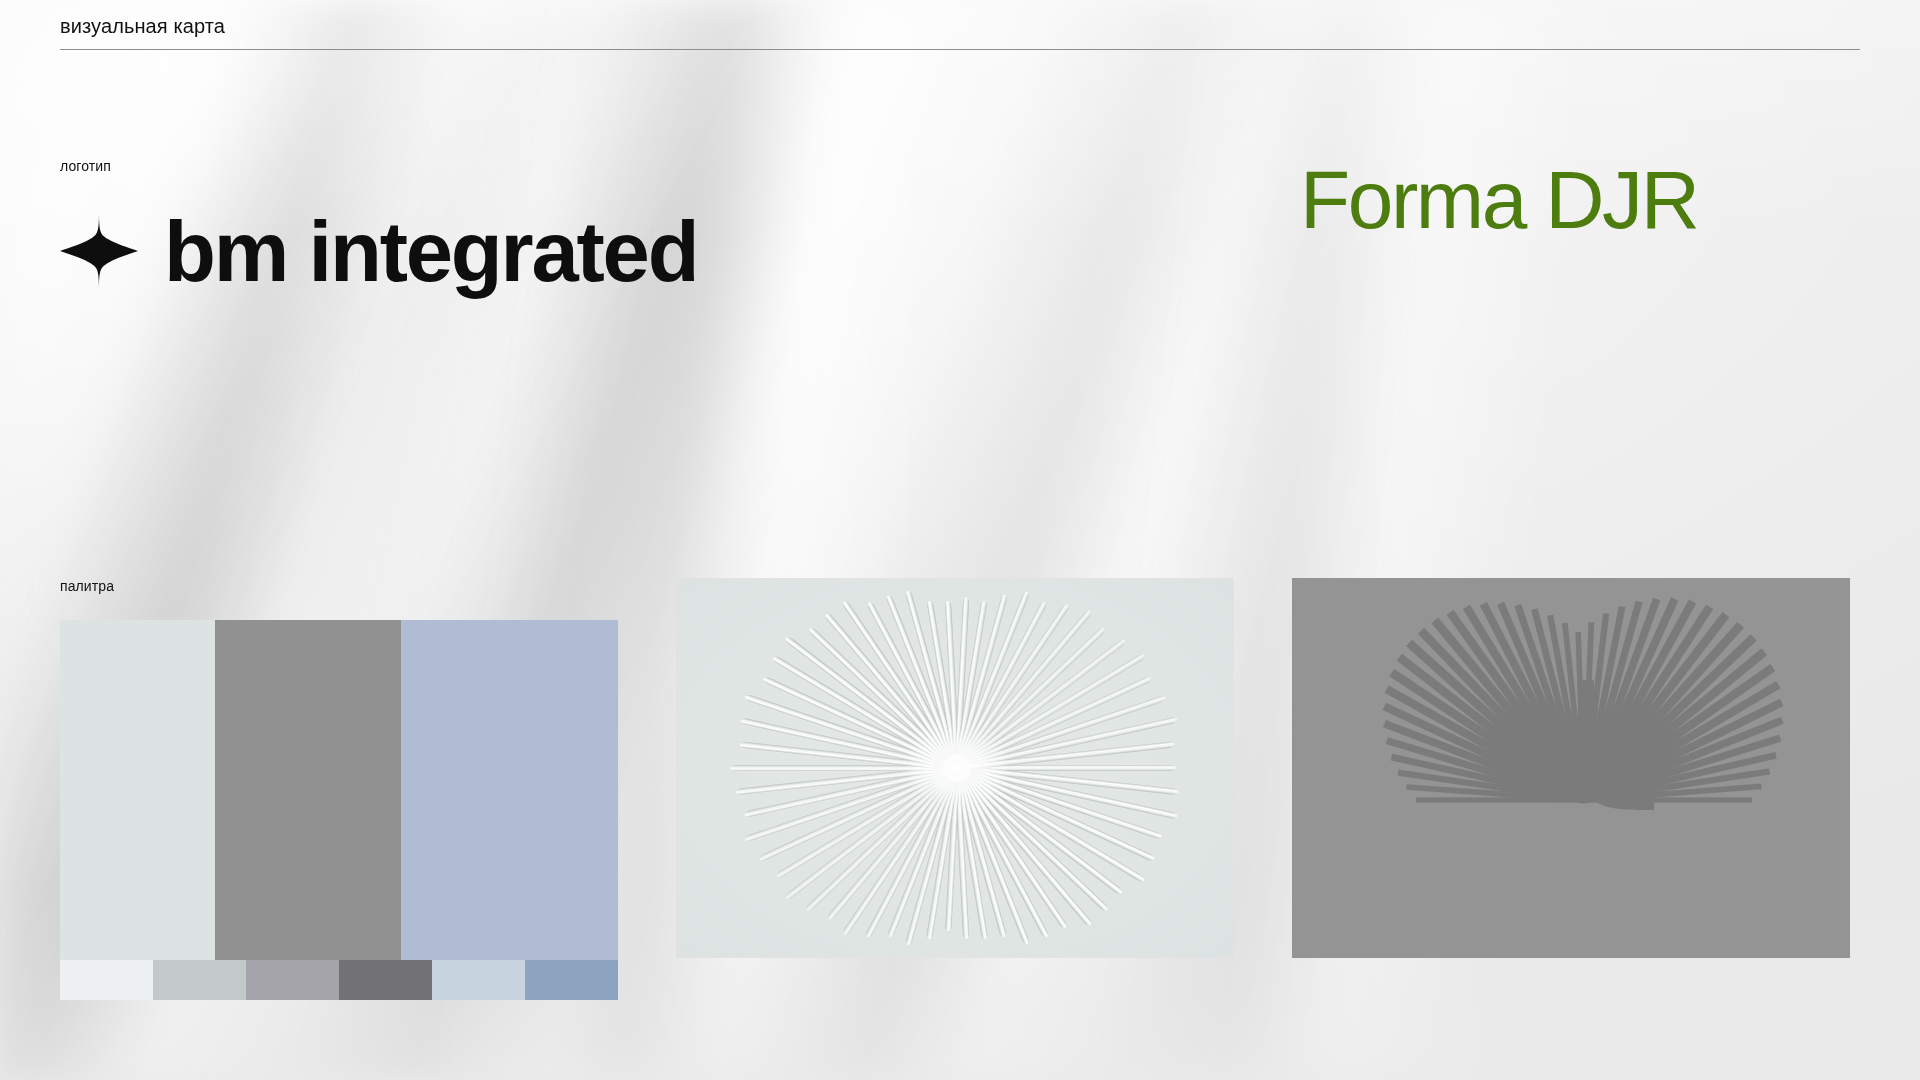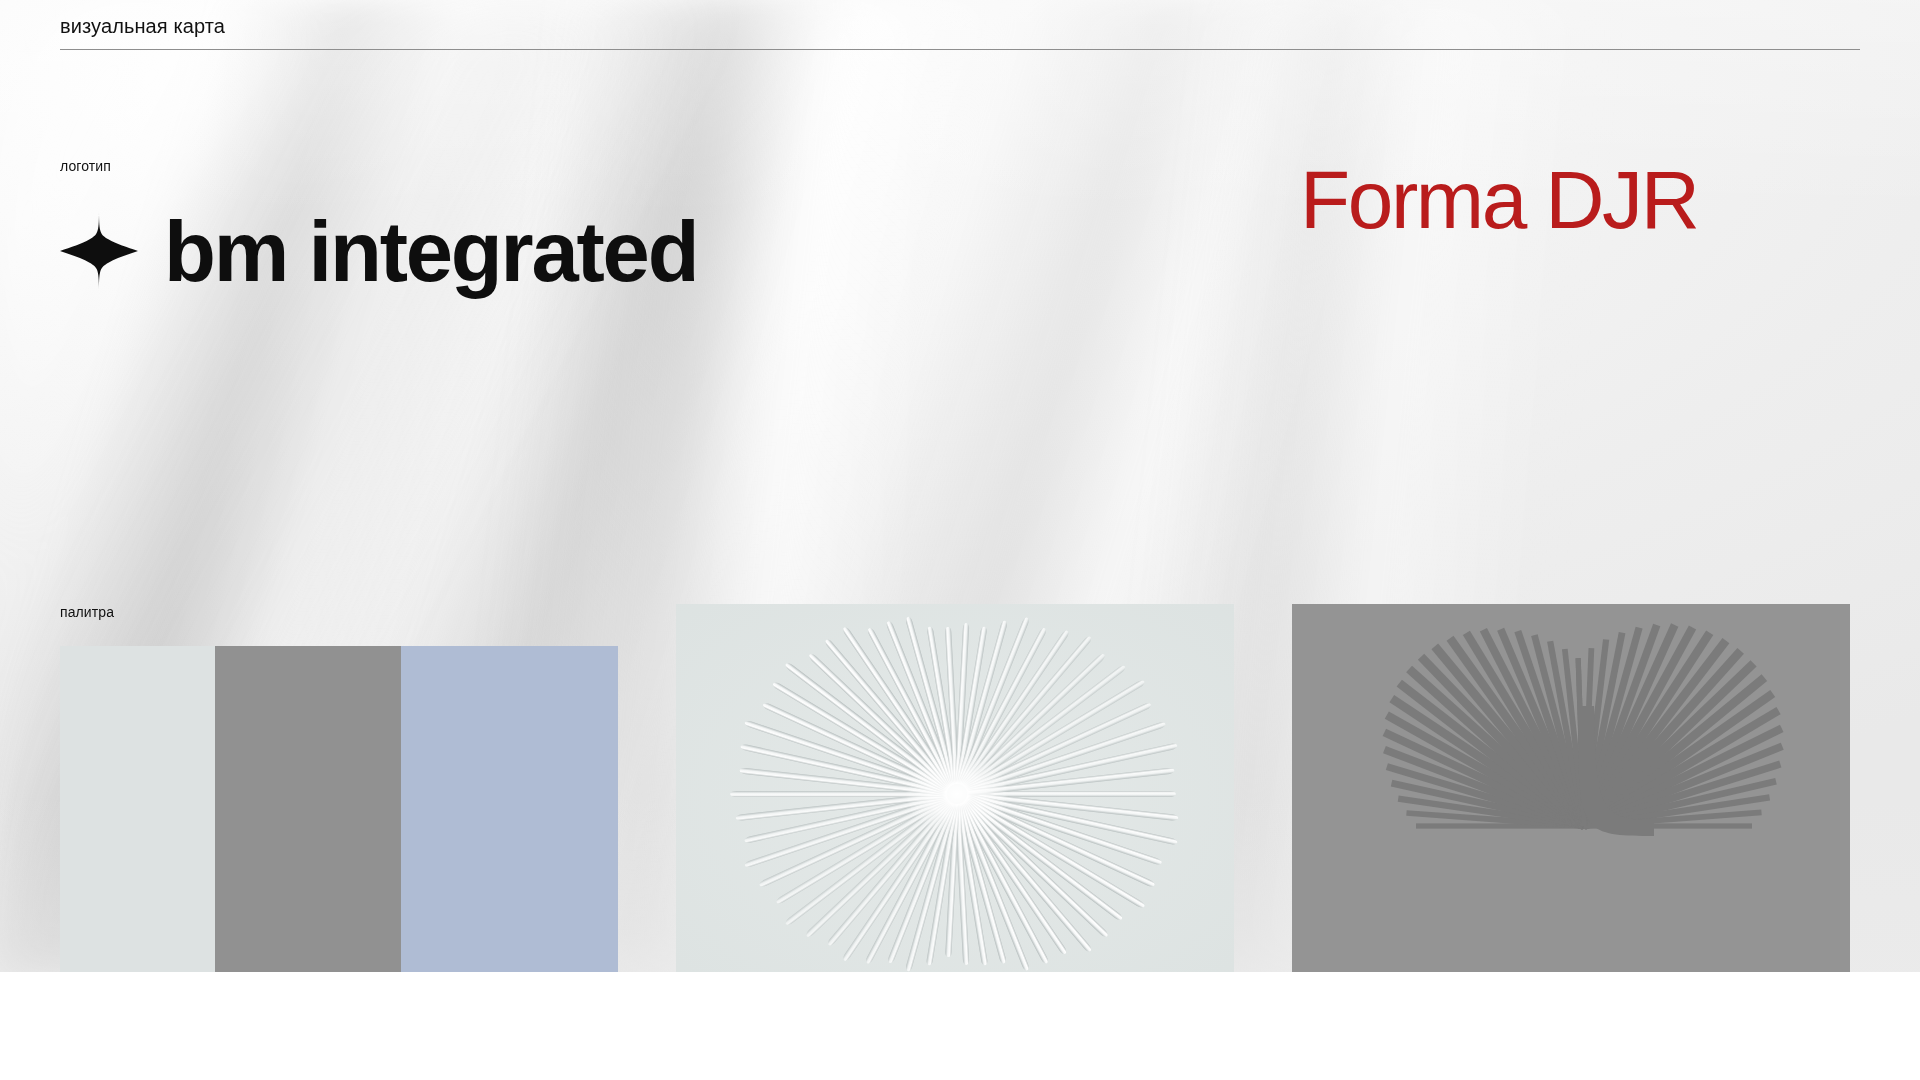--- a/index.html
+++ b/index.html
@@ -7,21 +7,21 @@
 
   html, body {
     width:1920px; height:1080px;
     overflow:hidden;
     font-family:"Liberation Sans","DejaVu Sans",sans-serif;
   }
 
   
   #board {
     position:relative;
-    width:1920px; height:972px;
+    width:1920px; height:1080px;
     background:#f2f2f2;
     overflow:hidden;
   }
   .bg-layer { position:absolute; inset:0; pointer-events:none; }
 
   .bg-base {
     background:
       radial-gradient(120% 90% at 18% 8%,  #ffffff 0%, #f6f6f6 38%, #eeeeee 70%, #e9e9e9 100%);
   }
   .bg-streaks-a {
@@ -103,27 +103,27 @@
     font-size:85px; font-weight:700; color:#0e0e0e;
     letter-spacing:-2.2px; line-height:1;
     font-stretch:condensed;
     white-space:nowrap;
   }
 
   
   .font-block { position:absolute; left:1300px; top:160px; }
   .font-block .sec-label { margin-bottom:26px; }
   .font-specimen {
-    font-size:82px; font-weight:400; color:#b91c1c;
+    font-size:82px; font-weight:400; color:#4d7c0f;
     letter-spacing:-2.4px; line-height:.97;
     max-width:560px;
   }
 
   
-  .panels { position:absolute; left:60px; top:578px; width:1800px;margin-top:26px; }
+  .panels { position:absolute; left:60px; top:578px; width:1800px; }
   .panel-row { display:flex; gap:58px; }
   .panel { width:558px; }
   .panel .sec-label { margin-bottom:25px; }
   .panel-figure {
     position:relative;
     width:558px; height:380px;
     overflow:hidden;
   }
 
   

